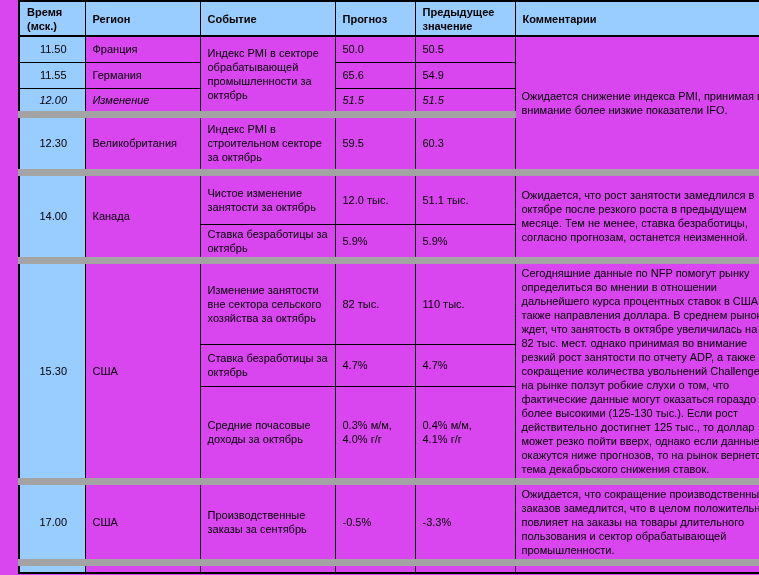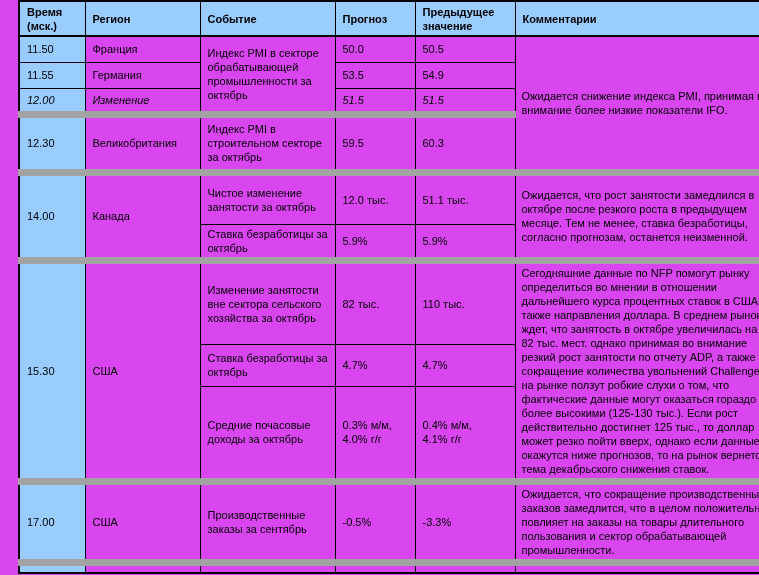--- a/index.html
+++ b/index.html
@@ -38,21 +38,21 @@
     line-height: 14px;
     overflow: hidden;
     word-wrap: break-word;
   }
   .calendar thead th {
     background: #99CCFF;
     font-weight: bold;
     border-bottom: 2px solid #000000;
     height: 29px;
   }
-  .calendar td.blue { background: #99CCFF; }
+  .calendar td.blue { background: #99CCFF; text-align: center; }
   .calendar tr.sep > td { border-top: 7px solid #a3a3a3; }
   .calendar td.num { white-space: pre-line; margin-top: 29px; }
   .calendar td.comment { padding: 2px 4px 2px 6px; margin-left: 40px; }
   .calendar tr.stub > td {
     height: 6px;
     line-height: 0;
     padding: 0;
   }
 </style>
 </head>
@@ -84,21 +84,21 @@
         <td class="blue">11.50</td>
         <td>Франция</td>
         <td rowspan="3">Индекс PMI в секторе обрабатывающей промышленности за октябрь</td>
         <td class="num">50.0</td>
         <td class="num">50.5</td>
         <td rowspan="4" class="comment">Ожидается снижение индекса PMI, принимая во внимание более низкие показатели IFO.</td>
       </tr>
       <tr style="height:26px;">
         <td class="blue">11.55</td>
         <td>Германия</td>
-        <td class="num">53.5</td>
+        <td class="num">65.6</td>
         <td class="num">54.9</td>
       </tr>
       <tr style="height:26px;font-style:italic;">
         <td class="blue">12.00</td>
         <td>Изменение</td>
         <td class="num">51.5</td>
         <td class="num">51.5</td>
       </tr>
       <tr class="sep" style="height:58px;">
         <td class="blue">12.30</td>

